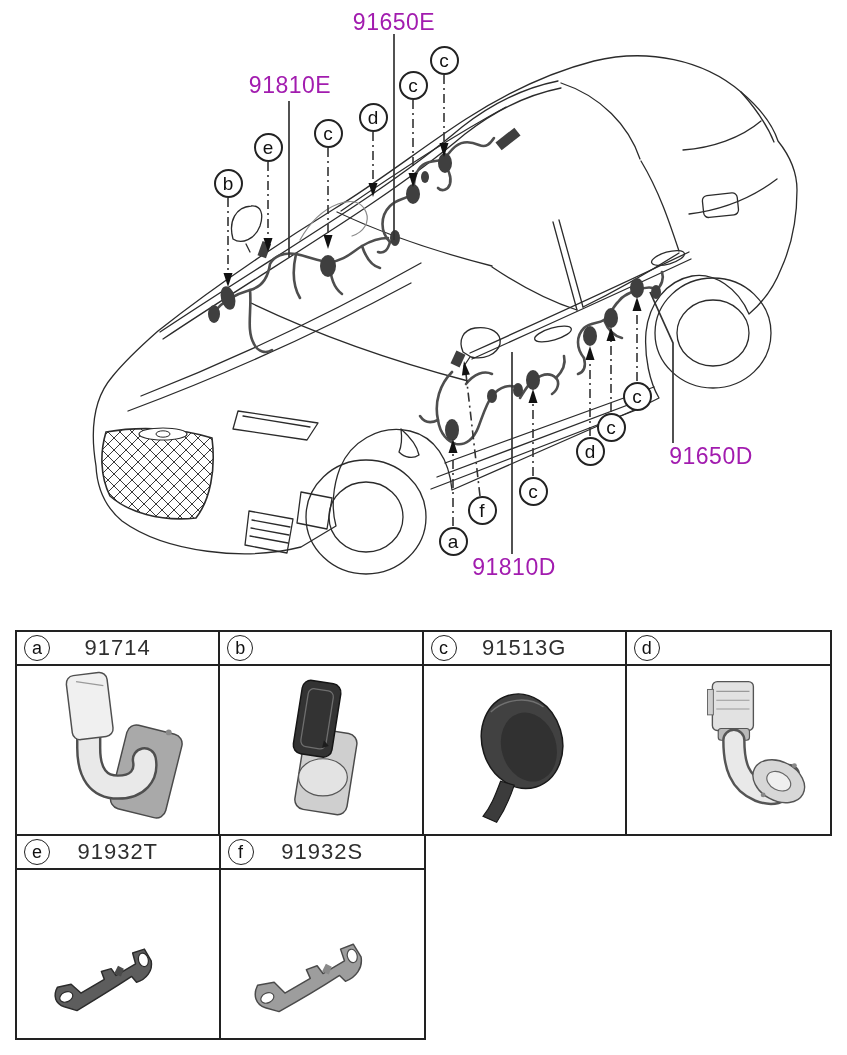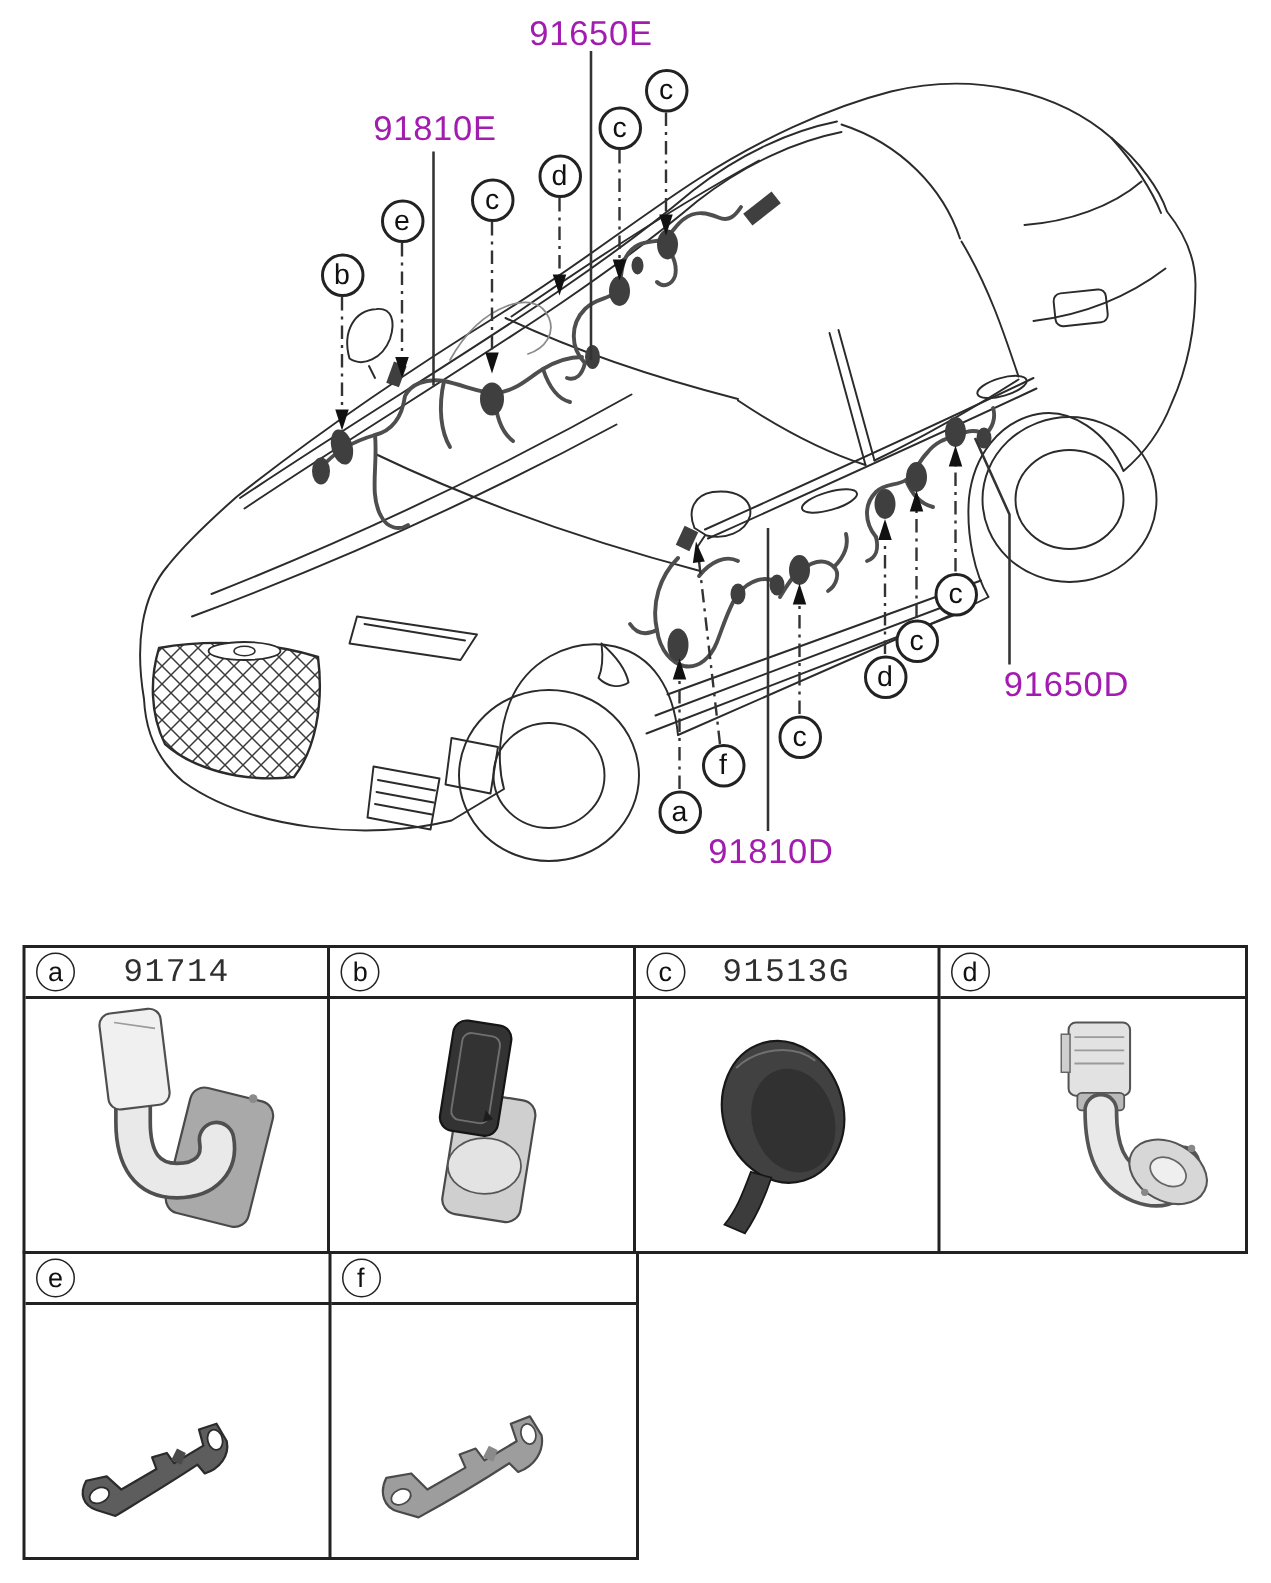--- a/index.html
+++ b/index.html
@@ -17,21 +17,21 @@
   .tbl{position:absolute;display:grid;border:2px solid #222;background:#fff;box-sizing:border-box;}
   #tbl1{left:15px;top:630px;width:817px;grid-template-columns:repeat(4,1fr);grid-template-rows:34px 168px;}
   #tbl2{left:15px;top:834px;width:411px;grid-template-columns:repeat(2,1fr);grid-template-rows:34px 168px;}
   .th{position:relative;display:flex;align-items:center;justify-content:center;
       border-bottom:2px solid #222;box-sizing:border-box;}
   .td{display:flex;align-items:center;justify-content:center;box-sizing:border-box;}
   .colline{border-right:2px solid #222;}
   .lcirc{position:absolute;left:7px;top:50%;transform:translateY(-50%);width:26px;height:26px;
          border:1.8px solid #222;border-radius:50%;background:#fff;display:flex;align-items:center;
          justify-content:center;font-size:18px;color:#111;box-sizing:border-box;line-height:1;}
-  .pnum{width:100%;text-align:center;font-size:22px;color:#2f2f2f;letter-spacing:1px;font-family:Liberation Mono, monospace;}
+  .pnum{width:100%;text-align:center;font-size:22px;color:#2f2f2f;letter-spacing:1px;}
 </style>
 </head>
 <body>
 
 <div class="canvas">
 
   <svg width="847" height="628" viewBox="0 0 847 628">
 
     <g stroke="#2b2b2b" stroke-width="1.3" fill="none" stroke-linecap="round" stroke-linejoin="round">
       <path d="M 96,466 C 90,430 94,398 112,377 C 124,362 141,346 158,331 C 210,290 271,248 334,209
@@ -299,25 +299,27 @@
           <circle cx="136" cy="130" r="2.5" fill="#888"></circle>
       </svg>
     </div>
   </div>
 
   <div class="tbl" id="tbl2">
     <div class="th colline">
       <span class="lcirc">
           <span>e</span>
         </span>
+      <span class="pnum">91932T</span>
     </div>
     <div class="th">
       <span class="lcirc">
           <span>f</span>
         </span>
+      <span class="pnum">91932S</span>
     </div>
 
     <div class="td colline">
       <svg width="198" height="164" viewBox="0 0 200 168">
         <path d="M 38,118 C 33,127 36,135 45,138 L 58,142 C 76,131 96,119 114,107 L 119,113 C 129,110 136,101 134,91 L 127,79 L 115,83 L 118,94 L 98,106 L 93,99 L 83,102 L 86,110 L 62,124 L 52,115 Z" fill="#5d5d5d" stroke="#2b2b2b" stroke-width="1.5" stroke-linejoin="round"></path>
         <ellipse cx="47" cy="128" rx="7" ry="5" transform="rotate(-25 47 128)" fill="#fff" stroke="#2b2b2b" stroke-width="1.2"></ellipse>
         <ellipse cx="126" cy="90" rx="5" ry="7" transform="rotate(-15 126 90)" fill="#fff" stroke="#2b2b2b" stroke-width="1.2"></ellipse>
         <path d="M 96,104 L 100,96 L 106,99 L 103,107 Z" fill="#4a4a4a"></path>
       </svg>
     </div>

